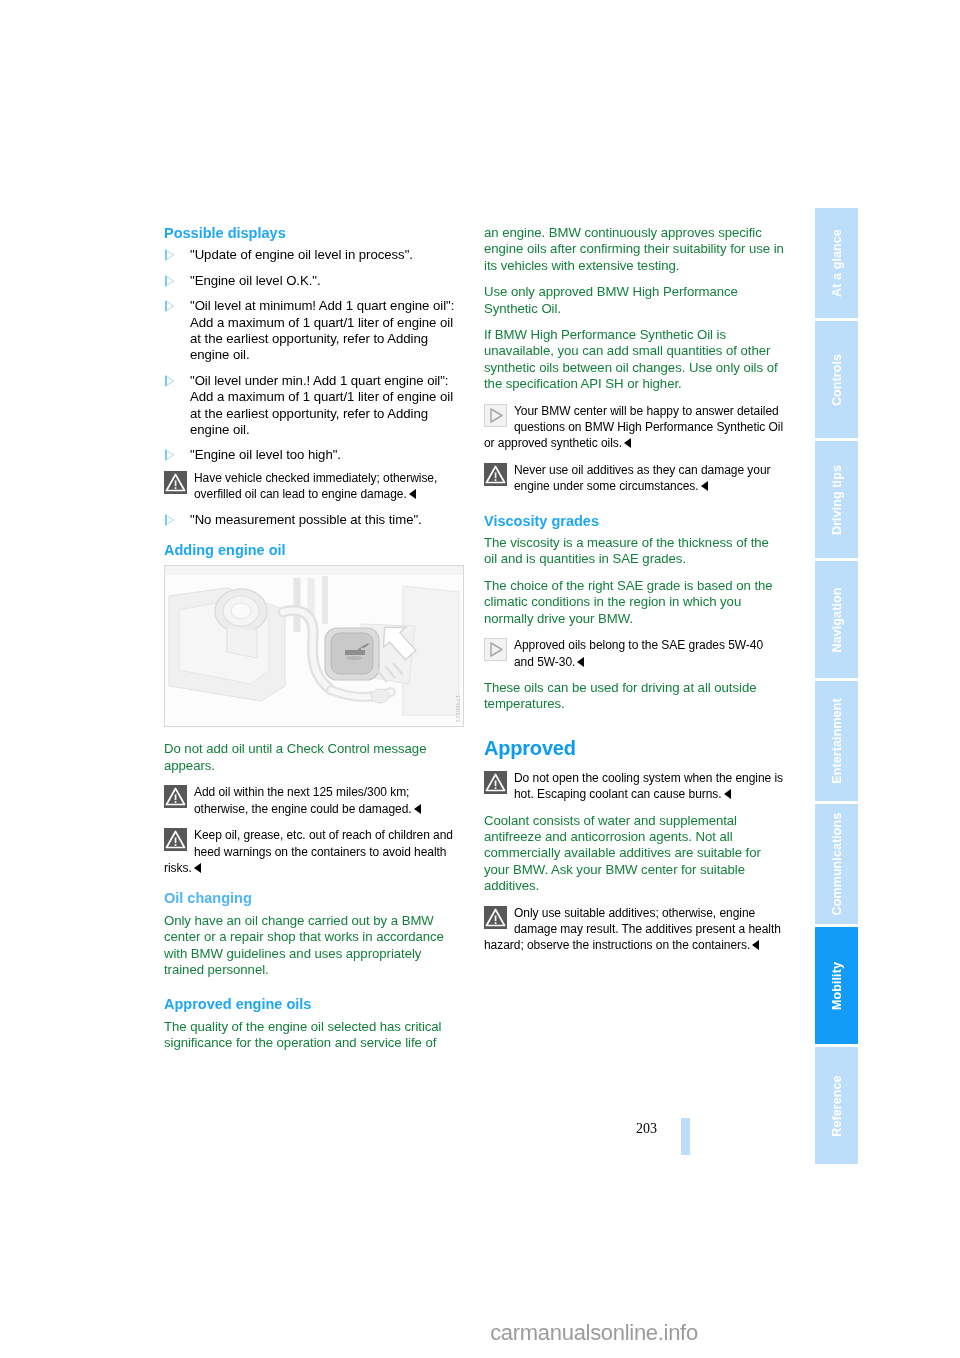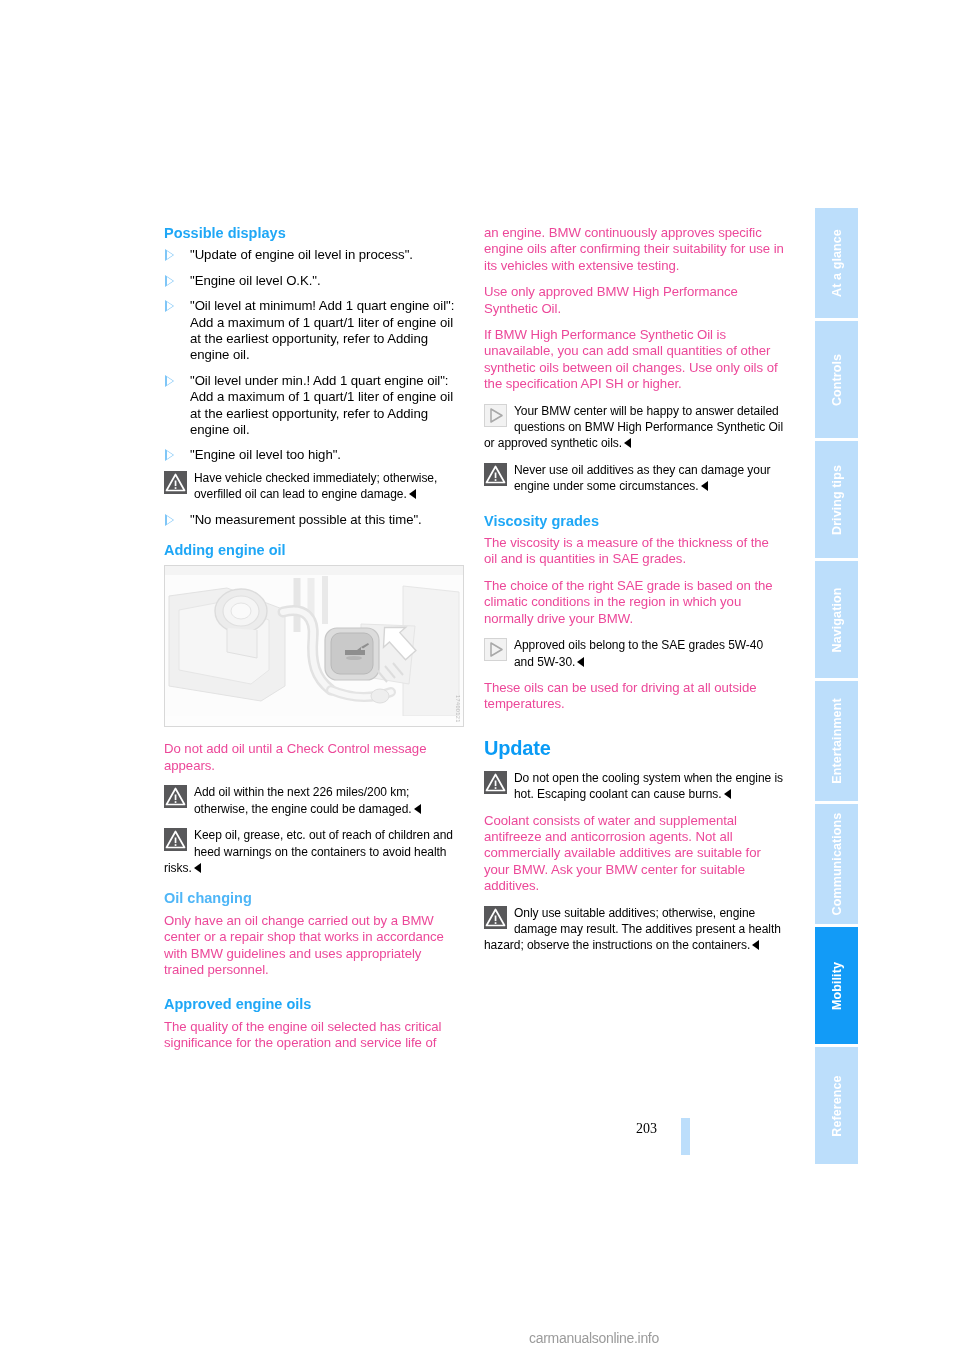--- a/index.html
+++ b/index.html
@@ -46,21 +46,21 @@
     margin: 14px 0 5px 0;
     line-height: 1.2;
   }
   .h2.strong { color: #1fa7f6; }
   .h2.first { margin-top: 0; }
 
   p.body {
     font-size: 13.2px;
     line-height: 16.4px;
     margin: 0 0 10px 0;
-    color: #ec4899;
+    color: #15803d;
     letter-spacing: -0.05px;
   }
 
   
   ul.bullets { list-style: none; margin: 0 0 10px 0; padding: 0; }
   ul.bullets li {
     position: relative;
     padding-left: 26px;
     font-size: 13.2px;
     line-height: 16.4px;
@@ -182,21 +182,21 @@
     width: 9px; height: 37px;
     background: #bcdefb;
   }
 
   
   #watermark {
     position: absolute;
     left: 0; bottom: 12px;
     width: 960px;
     text-align: center;
-    font-size: 14px;
+    font-size: 22px;
     color: #9b9b9b;
     letter-spacing: -0.3px;
     padding-right: 2px;
   }
   #watermark .wm-inner { padding-left: 230px; }
 </style>
 </head>
 <body>
 
 <div id="page">
@@ -296,21 +296,21 @@
     <p class="body">Do not add oil until a Check Control message appears.</p>
 
     <div class="notice">
       <span class="ico warn">
         <svg width="23" height="23" viewBox="0 0 23 23">
           <polygon points="11.5,3.5 20.5,19.5 2.5,19.5" fill="none" stroke="#ffffff" stroke-width="1.7" stroke-linejoin="round"></polygon>
           <rect x="10.7" y="9.5" width="1.7" height="5.6" fill="#ffffff"></rect>
           <rect x="10.7" y="16.2" width="1.7" height="1.7" fill="#ffffff"></rect>
         </svg>
       </span>
-      <span>Add oil within the next 226 miles/200 km; otherwise, the engine could be damaged.</span><span class="endmark"></span>
+      <span>Add oil within the next 125 miles/300 km; otherwise, the engine could be damaged.</span><span class="endmark"></span>
     </div>
 
     <div class="notice" style="clear:both;">
       <span class="ico warn">
         <svg width="23" height="23" viewBox="0 0 23 23">
           <polygon points="11.5,3.5 20.5,19.5 2.5,19.5" fill="none" stroke="#ffffff" stroke-width="1.7" stroke-linejoin="round"></polygon>
           <rect x="10.7" y="9.5" width="1.7" height="5.6" fill="#ffffff"></rect>
           <rect x="10.7" y="16.2" width="1.7" height="1.7" fill="#ffffff"></rect>
         </svg>
       </span>
@@ -359,21 +359,21 @@
       <span class="ico info">
         <svg width="21" height="21" viewBox="0 0 21 21">
           <polygon points="6,4 17,10.5 6,17" fill="none" stroke="#a8a8a8" stroke-width="1.5" stroke-linejoin="round"></polygon>
         </svg>
       </span>
       <span>Approved oils belong to the SAE grades 5W-40 and 5W-30.</span><span class="endmark"></span>
     </div>
 
     <p class="body" style="clear:both;">These oils can be used for driving at all outside temperatures.</p>
 
-    <h1 class="h1" style="margin-top:24px;">Update</h1>
+    <h1 class="h1" style="margin-top:24px;">Approved</h1>
 
     <div class="notice">
       <span class="ico warn">
         <svg width="23" height="23" viewBox="0 0 23 23">
           <polygon points="11.5,3.5 20.5,19.5 2.5,19.5" fill="none" stroke="#ffffff" stroke-width="1.7" stroke-linejoin="round"></polygon>
           <rect x="10.7" y="9.5" width="1.7" height="5.6" fill="#ffffff"></rect>
           <rect x="10.7" y="16.2" width="1.7" height="1.7" fill="#ffffff"></rect>
         </svg>
       </span>
       <span>Do not open the cooling system when the engine is hot. Escaping coolant can cause burns.</span><span class="endmark"></span>

